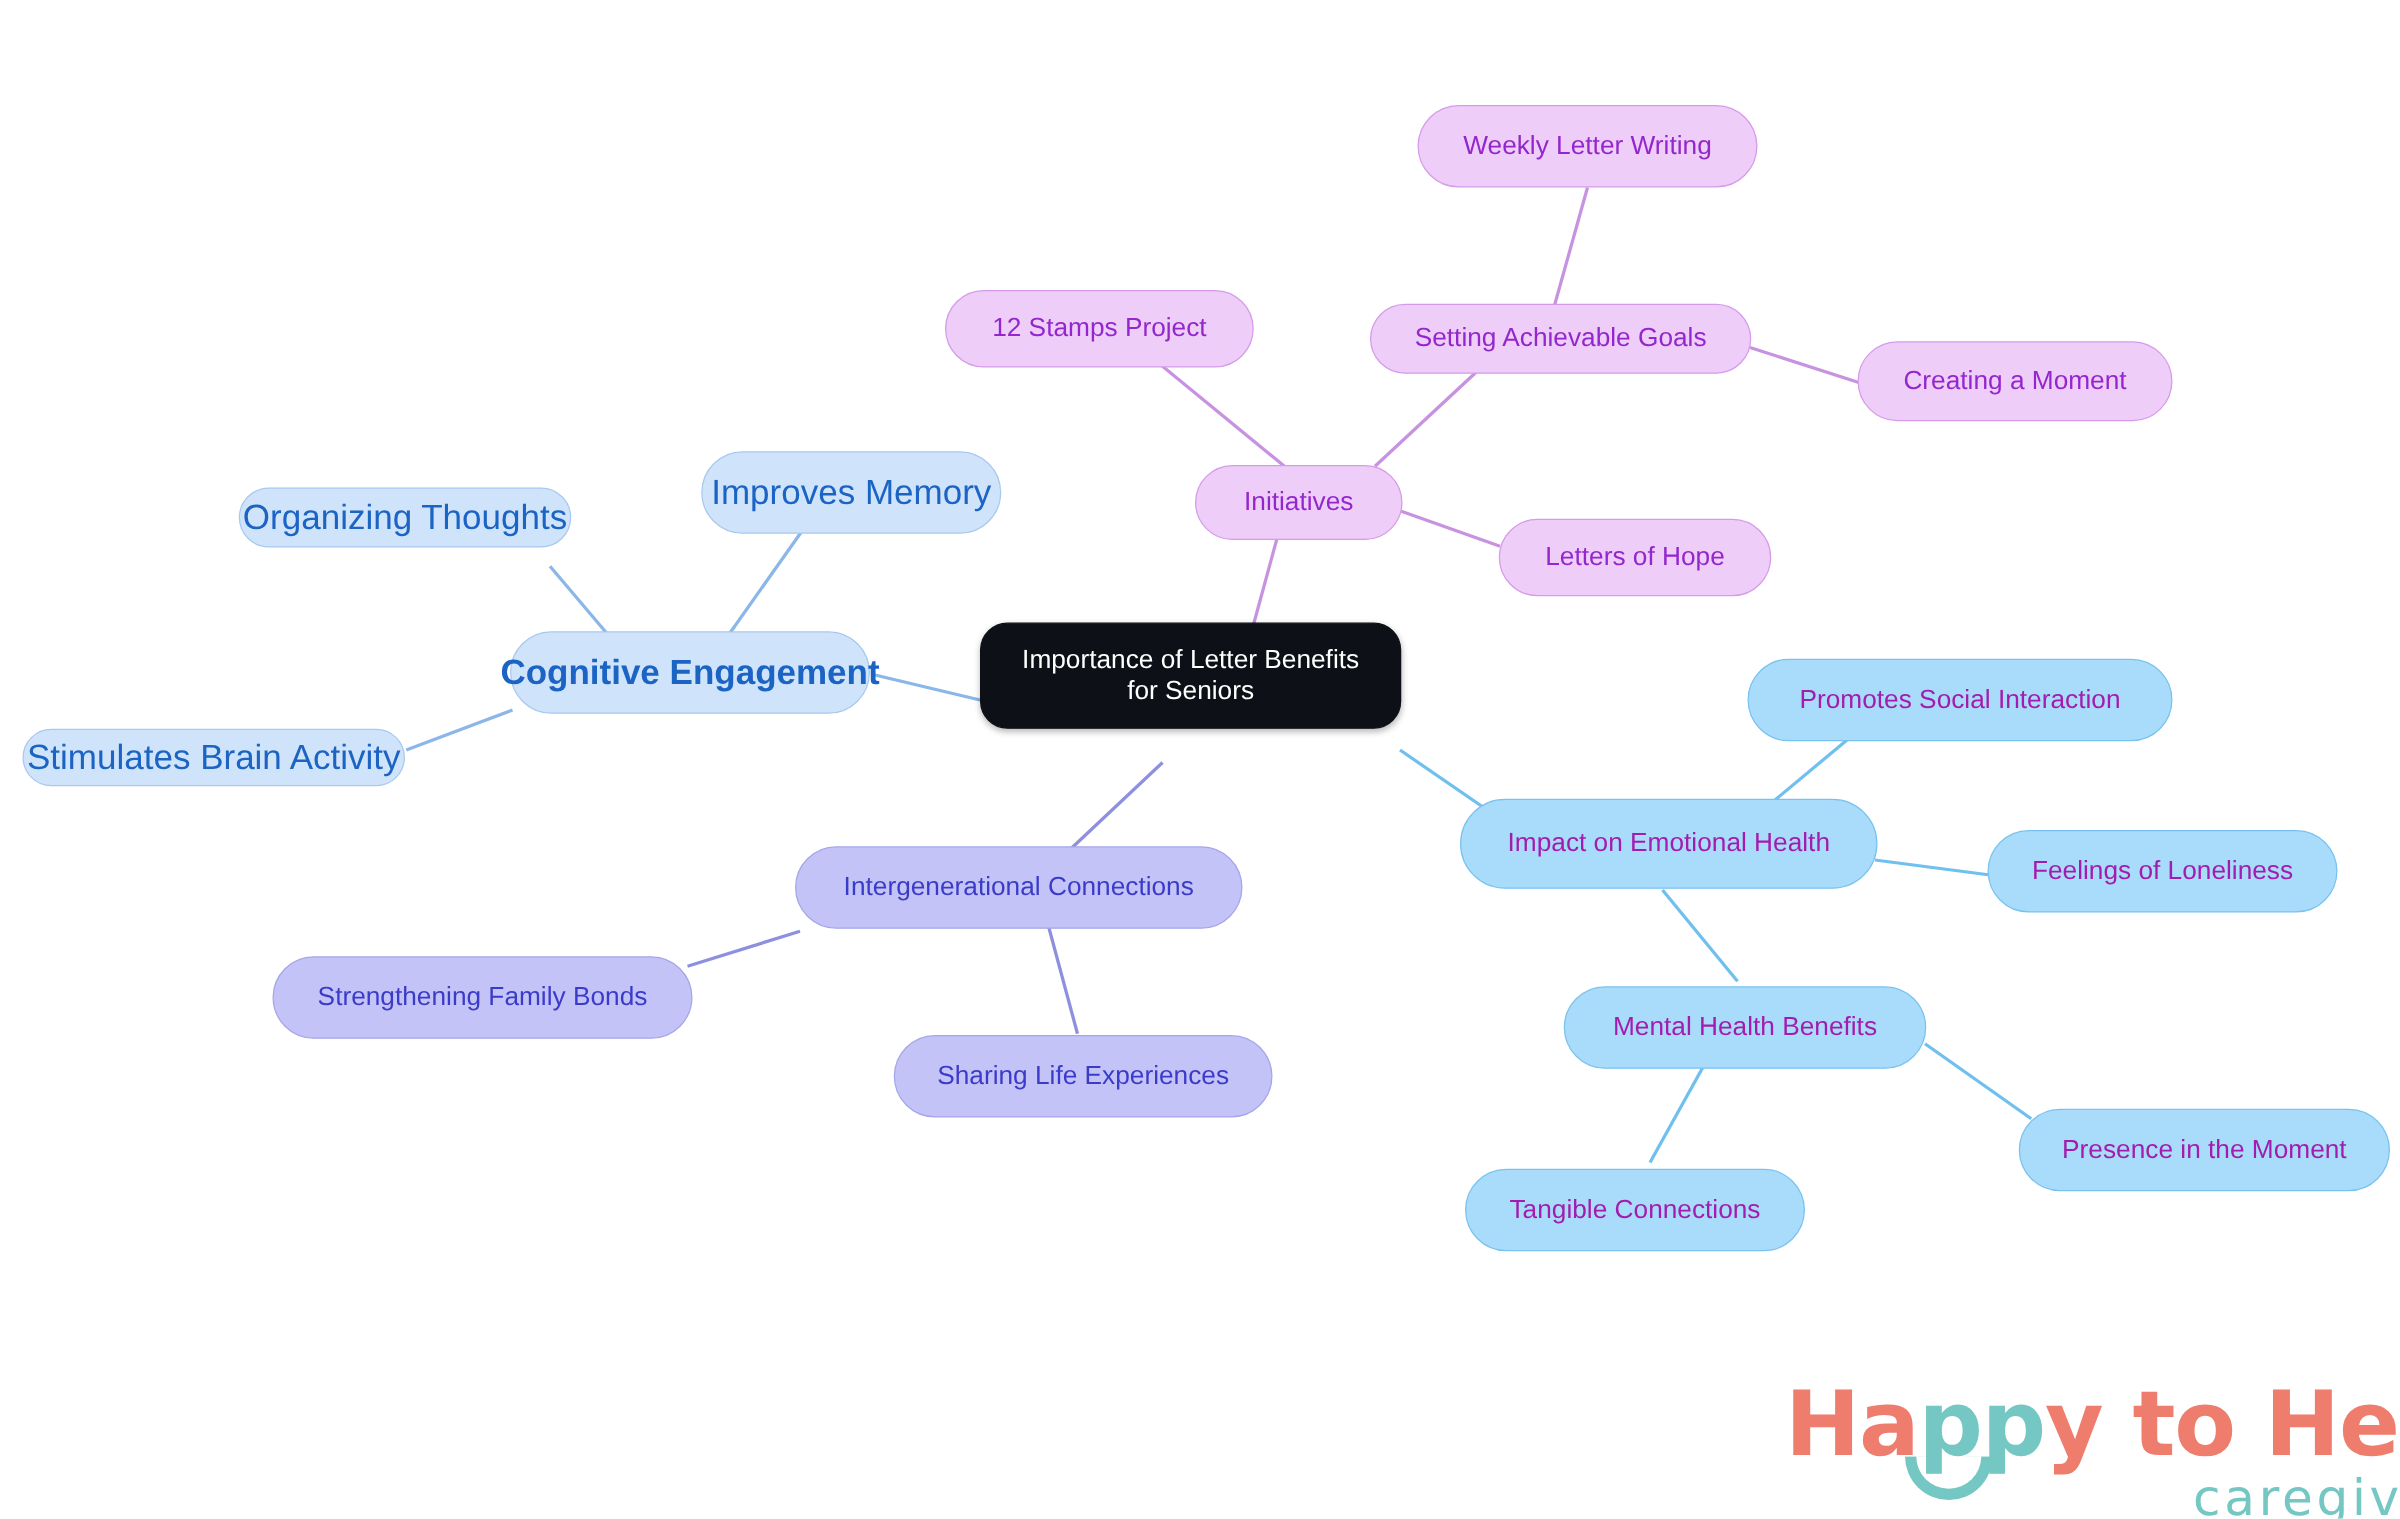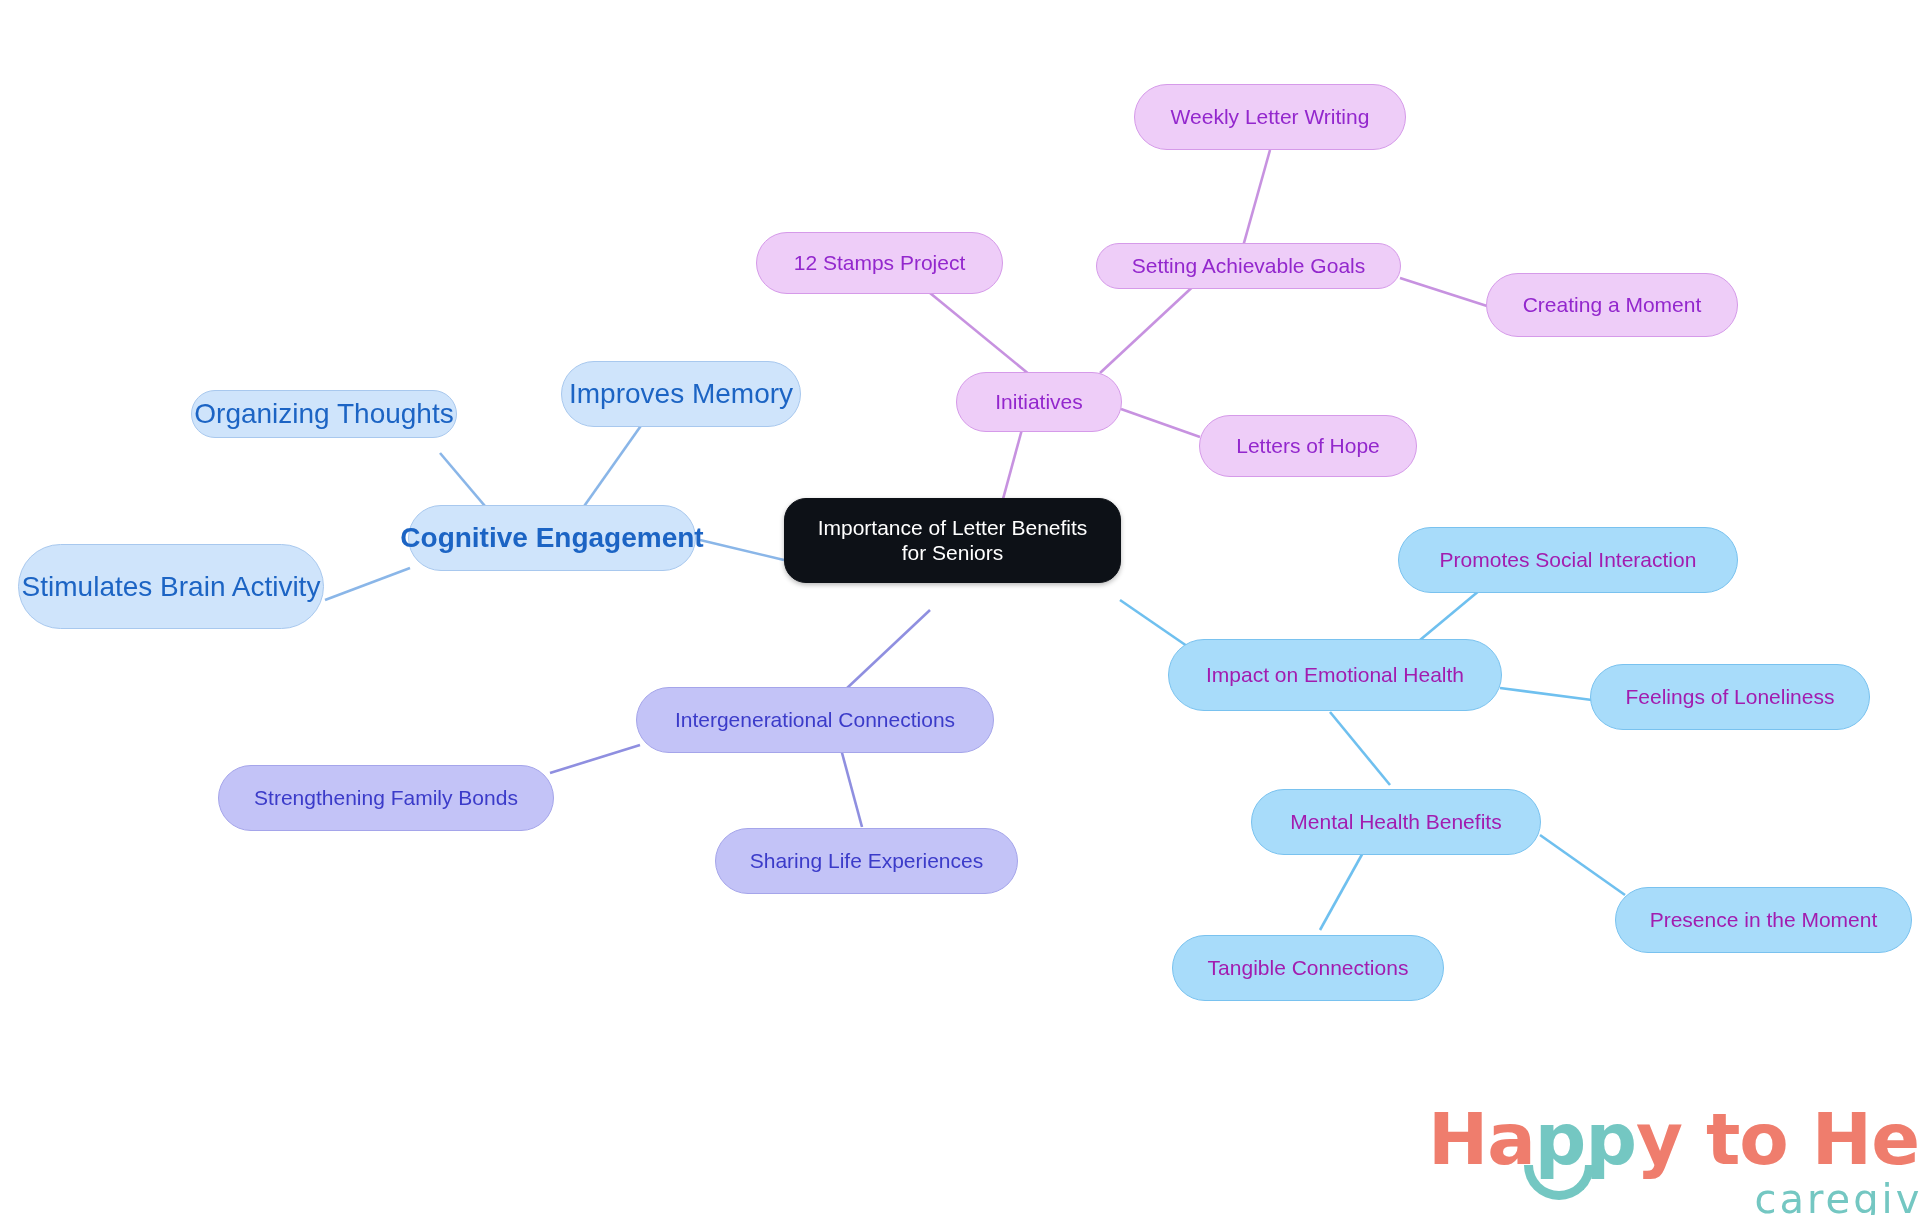--- a/index.html
+++ b/index.html
@@ -158,21 +158,21 @@
   </div>
 
   <div class="node lilac" style="left:1134px; top:84px; width:272px; height:66px;">
     <span>Weekly Letter Writing</span>
   </div>
 
   <div class="node lilac" style="left:756px; top:232px; width:247px; height:62px;">
     <span>12 Stamps Project</span>
   </div>
 
-  <div class="node lilac" style="left:1096px; top:243px; width:305px; height:46px;">
+  <div class="node lilac" style="left:1096px; top:243px; width:305px; height:56px;">
     <span>Setting Achievable Goals</span>
   </div>
 
   <div class="node lilac" style="left:1486px; top:273px; width:252px; height:64px;">
     <span>Creating a Moment</span>
   </div>
 
   <div class="node lilac" style="left:956px; top:372px; width:166px; height:60px;">
     <span>Initiatives</span>
   </div>
@@ -186,21 +186,21 @@
   </div>
 
   <div class="node lblue" style="left:561px; top:361px; width:240px; height:66px;">
     <span>Improves Memory</span>
   </div>
 
   <div class="node lblue" style="left:408px; top:505px; width:288px; height:66px;font-weight:bold;">
     <span>Cognitive Engagement</span>
   </div>
 
-  <div class="node lblue" style="left:18px; top:544px; width:306px; height:85px;">
+  <div class="node lblue" style="left:18px; top:583px; width:306px; height:46px;">
     <span>Stimulates Brain Activity</span>
   </div>
 
   <div class="node sblue" style="left:1398px; top:527px; width:340px; height:66px;">
     <span>Promotes Social Interaction</span>
   </div>
 
   <div class="node sblue" style="left:1168px; top:639px; width:334px; height:72px;">
     <span>Impact on Emotional Health</span>
   </div>
@@ -214,21 +214,21 @@
   </div>
 
   <div class="node sblue" style="left:1615px; top:887px; width:297px; height:66px;">
     <span>Presence in the Moment</span>
   </div>
 
   <div class="node sblue" style="left:1172px; top:935px; width:272px; height:66px;">
     <span>Tangible Connections</span>
   </div>
 
-  <div class="node peri" style="left:636px; top:677px; width:358px; height:66px;margin-top:10px;">
+  <div class="node peri" style="left:636px; top:677px; width:358px; height:66px;">
     <span>Intergenerational Connections</span>
   </div>
 
   <div class="node peri" style="left:218px; top:765px; width:336px; height:66px;">
     <span>Strengthening Family Bonds</span>
   </div>
 
   <div class="node peri" style="left:715px; top:828px; width:303px; height:66px;justify-content:center;">
     <span>Sharing Life Experiences</span>
   </div>

